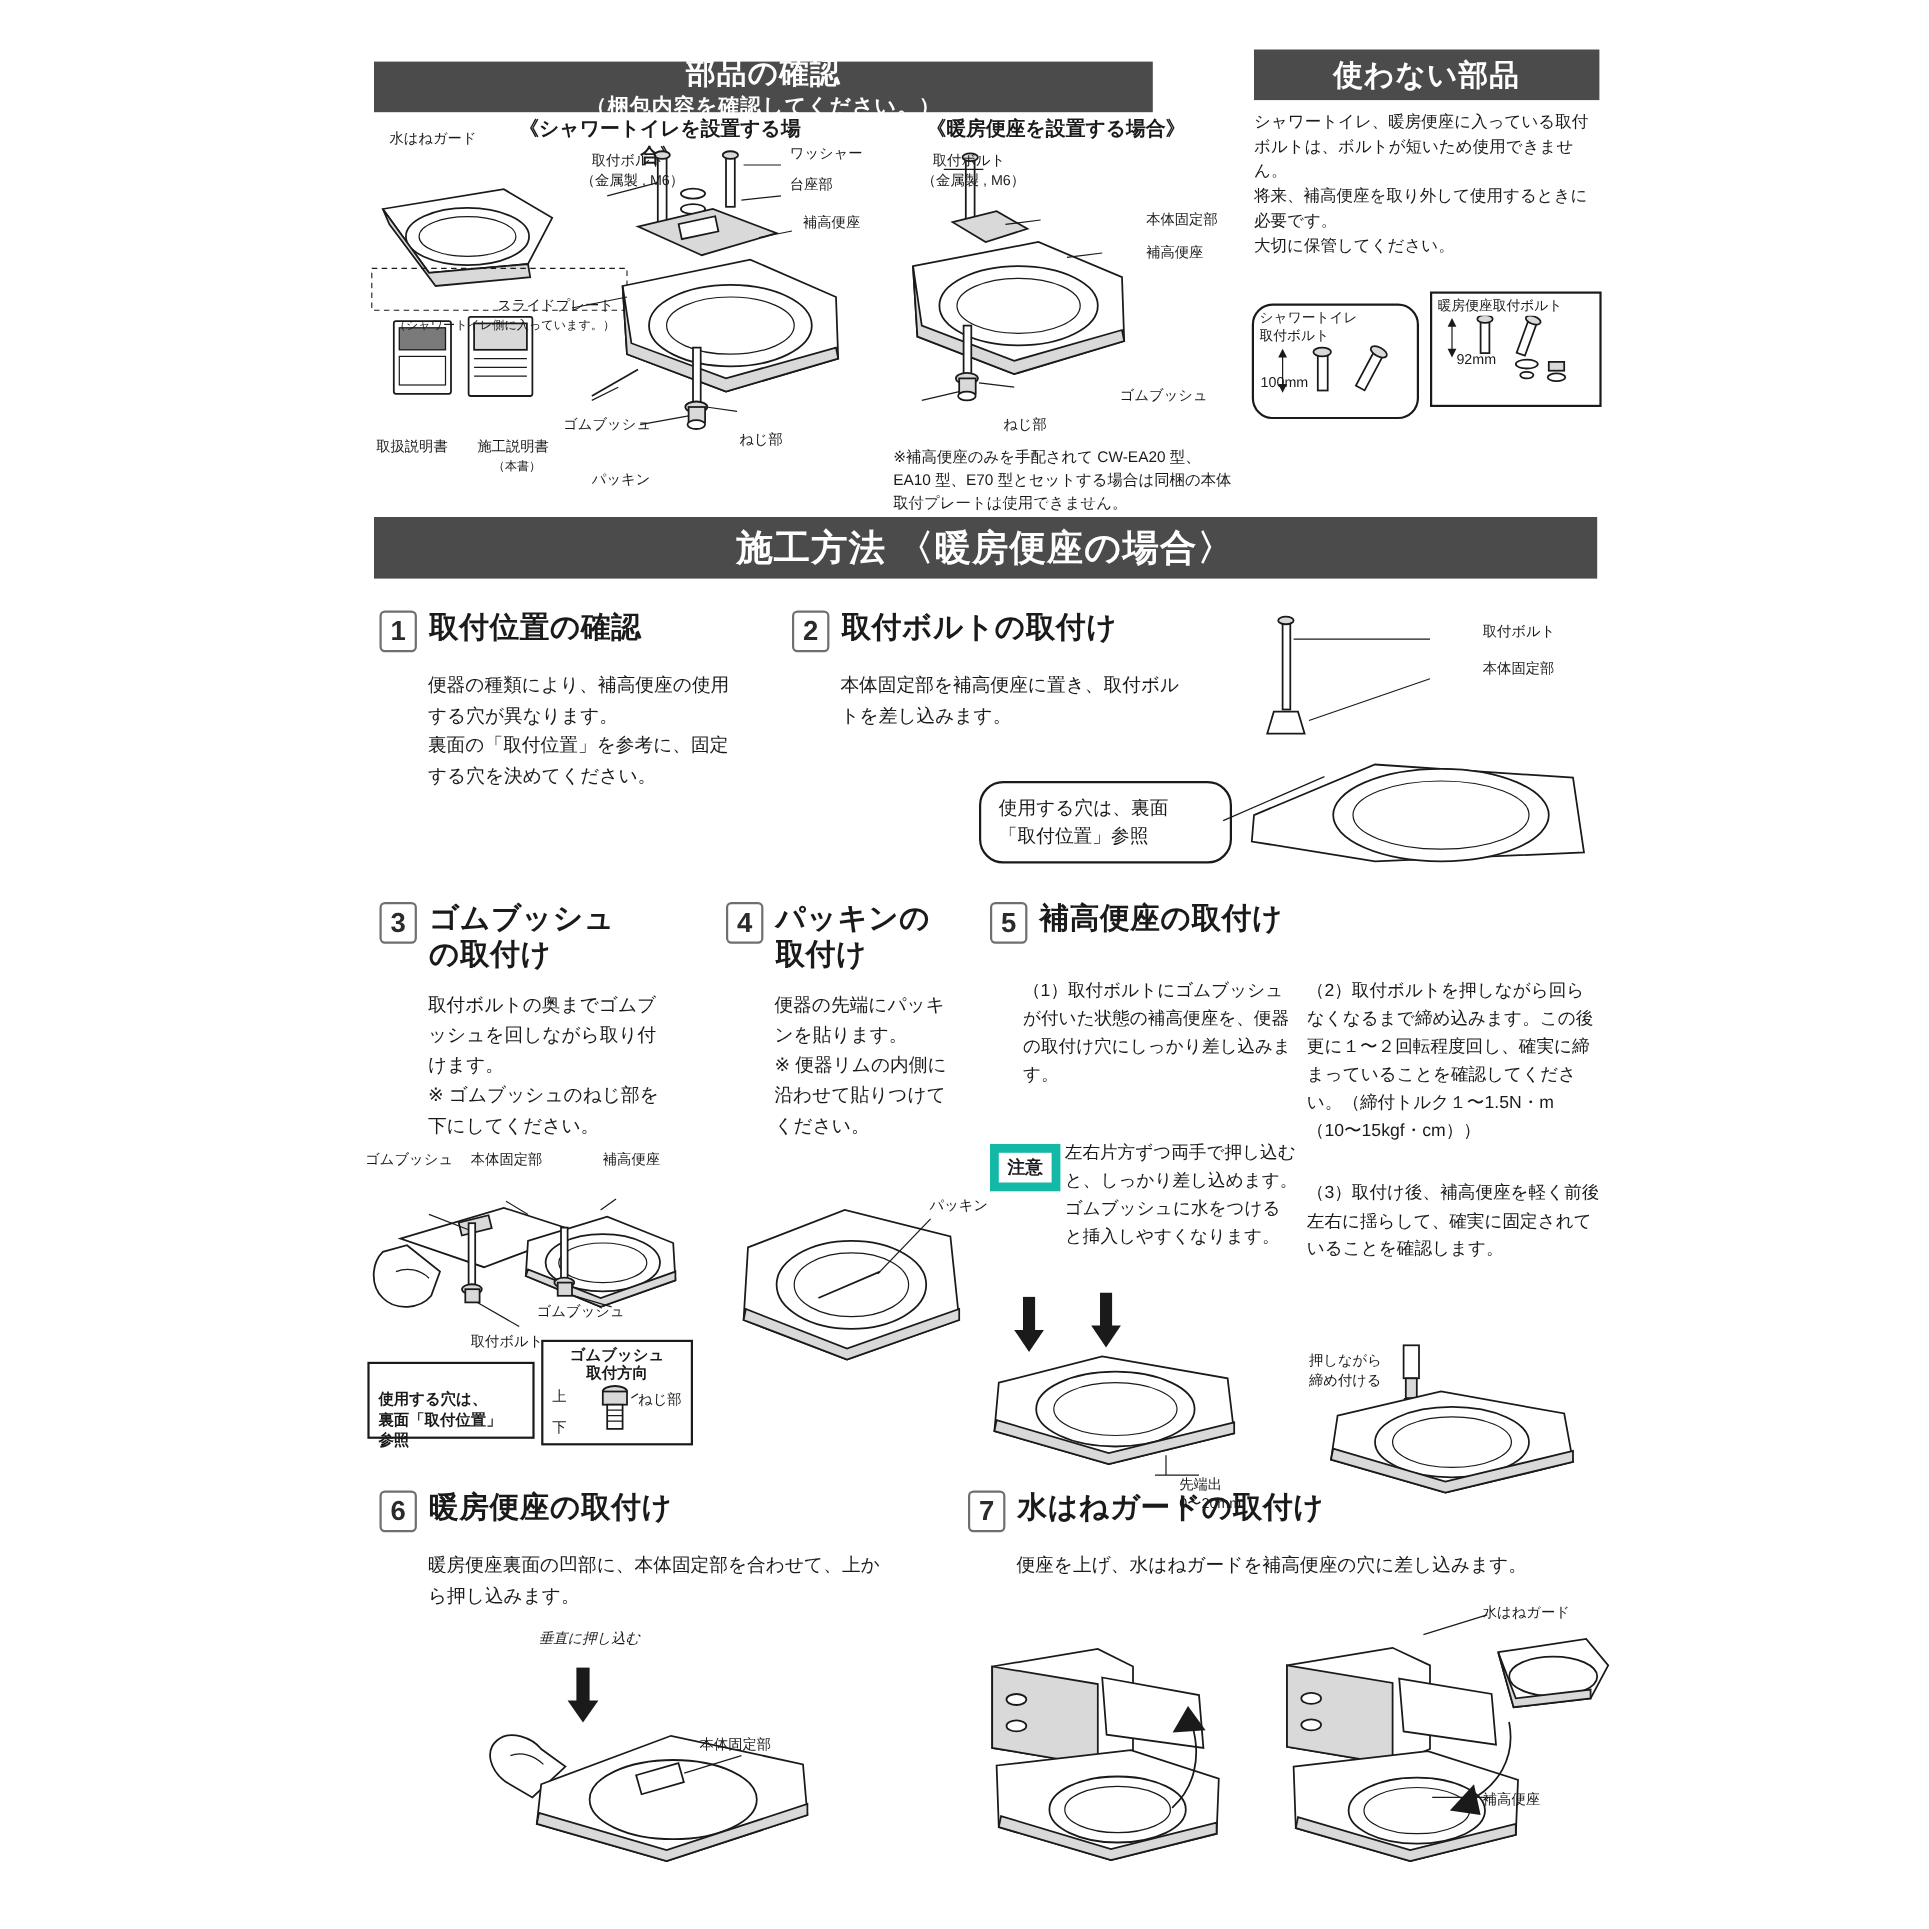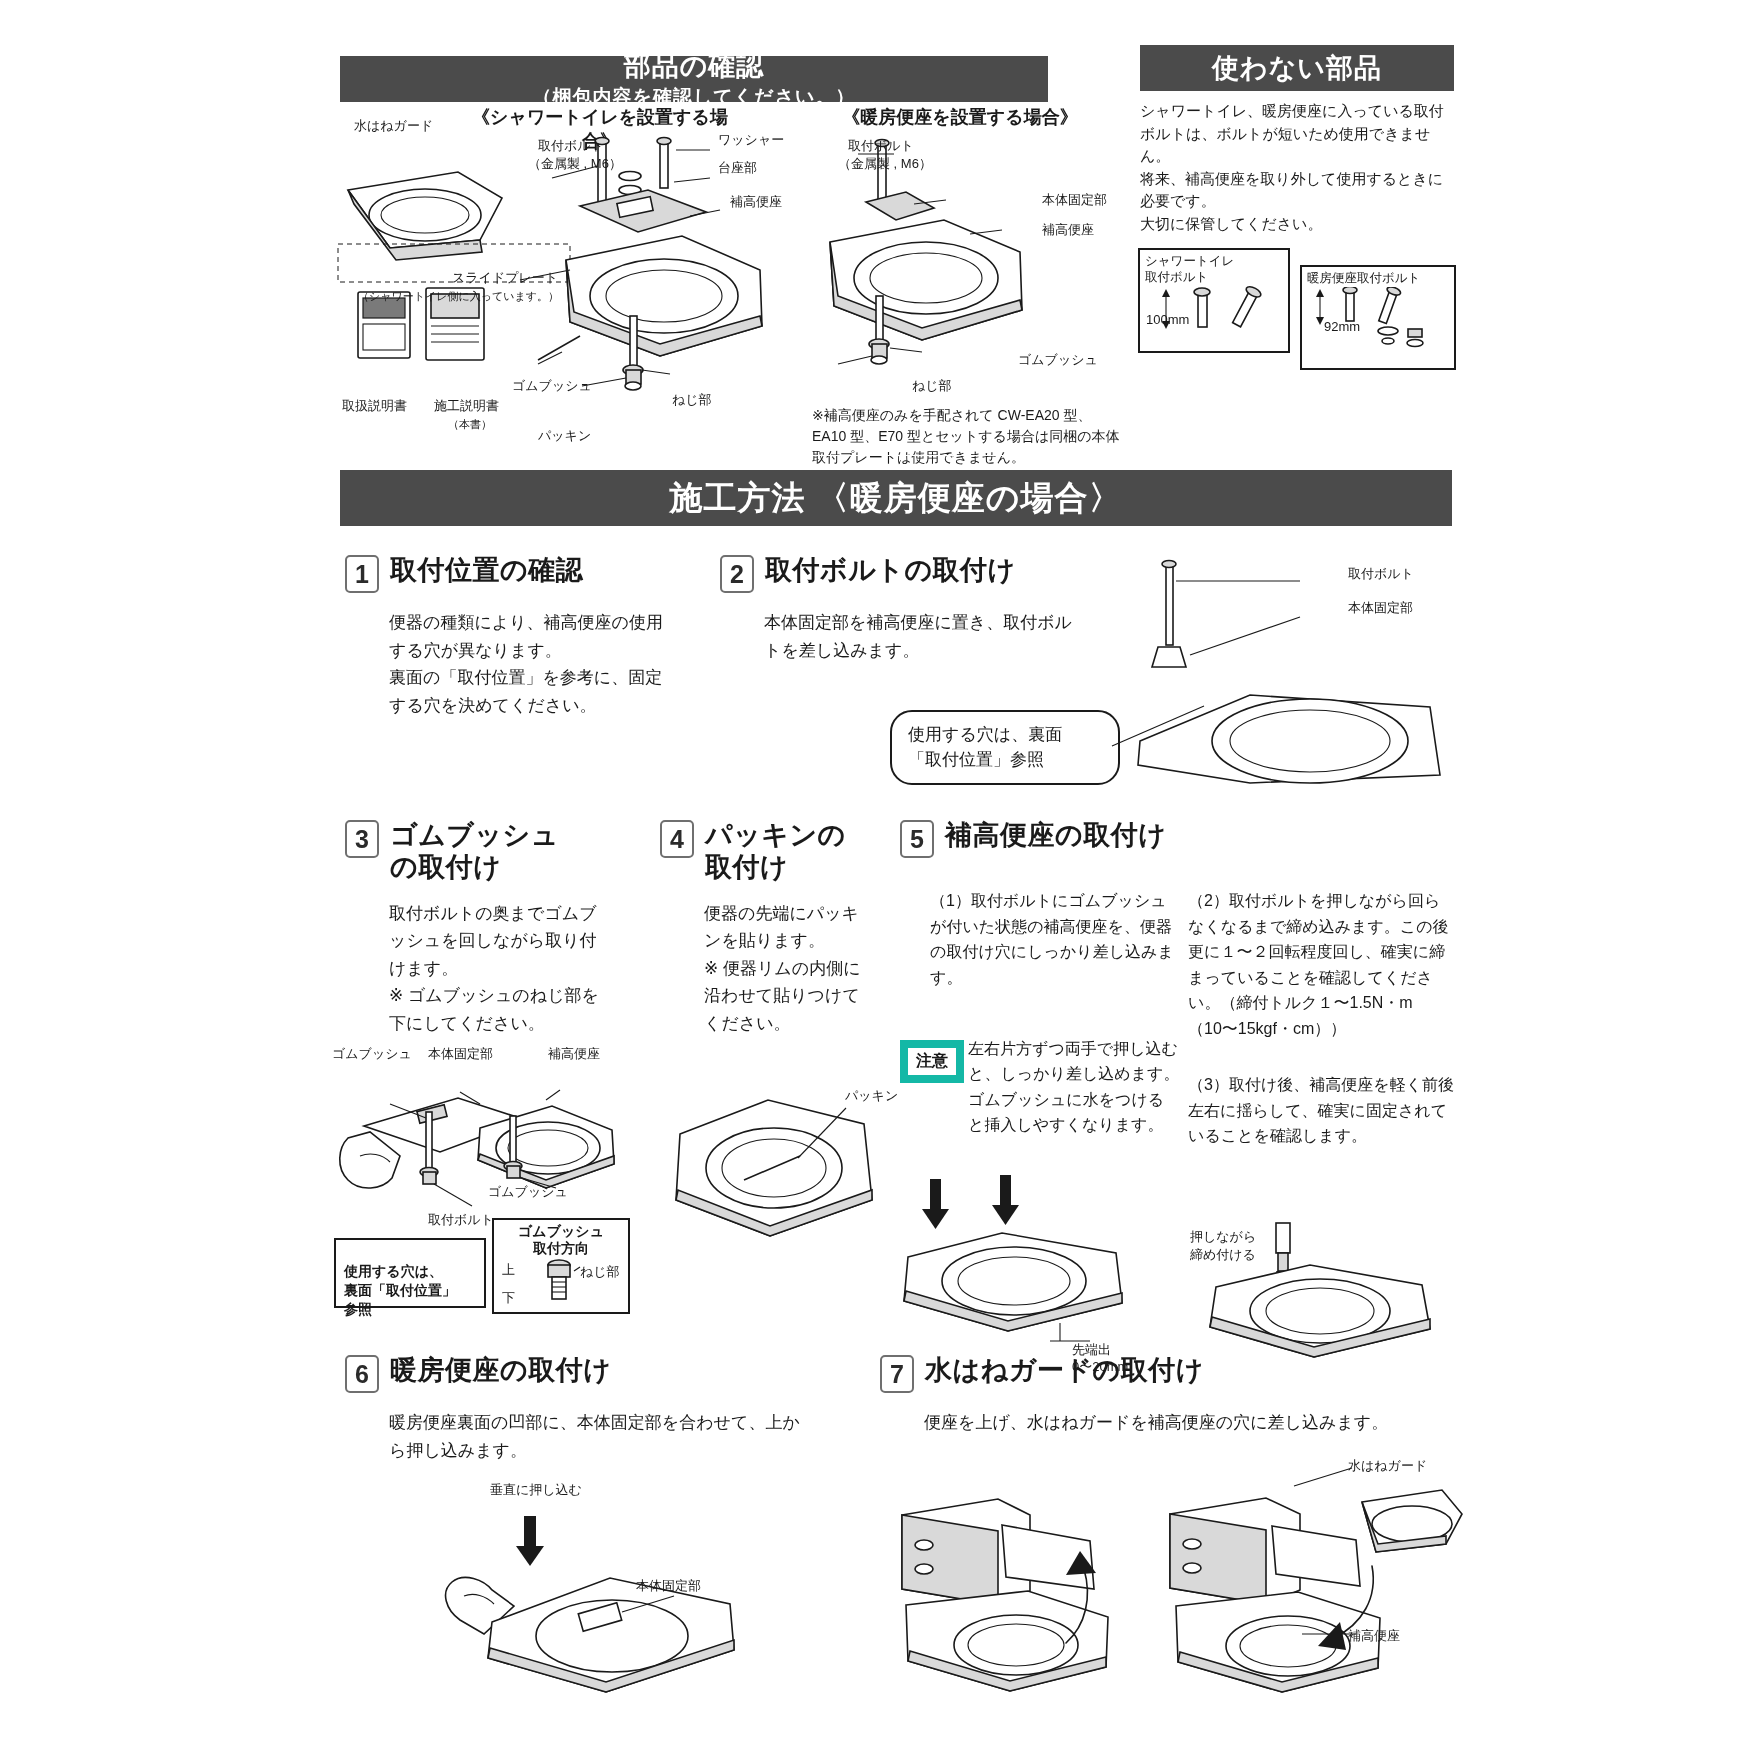--- a/index.html
+++ b/index.html
@@ -61,21 +61,21 @@
     left: 815px; top: 105px; width: 290px;
     font-size: 18px; font-weight: bold; text-align: center;
   }
 
   #unused-body {
     left: 1140px; top: 100px; width: 312px;
     font-size: 15px; line-height: 1.5;
   }
 
   #unused-box-left {
-    left: 1138px; top: 248px; width: 152px; height: 105px;
+    left: 1138px; top: 276px; width: 152px; height: 105px; border-radius: 19px;
   }
   #unused-box-right {
     left: 1300px; top: 265px; width: 156px; height: 105px;
   }
   .unused-cap { font-size: 12.5px; line-height: 1.25; padding: 4px 5px 0 5px; }
 
   
   #method-header {
     left: 340px; top: 470px; width: 1112px; height: 56px;
     font-size: 33px;
@@ -486,21 +486,21 @@
 
     <path class="fillwhite" d="M30 120 C16 110 10 92 22 82 C34 72 54 80 62 90 L84 106 L54 134 Z"></path>
     <path class="stroke-thin" d="M34 96 C44 92 56 96 64 104"></path>
 
     <path class="fillwhite" d="M62 122 L180 78 L300 104 L304 150 L176 192 L58 158 Z"></path>
     <ellipse class="fillwhite" cx="182" cy="136" rx="76" ry="36"></ellipse>
     <path class="fillgray" d="M58 158 L176 192 L304 150 L304 140 L176 182 L60 148 Z"></path>
     <rect class="fillwhite" x="150" y="108" width="40" height="18" transform="rotate(-16 170 117)"></rect>
     <line class="stroke-thin" x1="192" y1="112" x2="244" y2="96"></line>
   </svg>
-  <div class="abs sm" style="left:490px; top:1482px;">垂直に押し込む</div>
+  <div class="abs sm" style="left:490px; top:1482px;font-style:italic;">垂直に押し込む</div>
   <div class="abs sm" style="left:636px; top:1578px;">本体固定部</div>
 
   <div class="abs" style="left:880px; top:1355px; width:560px;">
     <div class="step-head">
       <span class="step-num">7</span>
       <span class="step-title">水はねガードの取付け</span>
     </div>
     <div class="step-body" style="margin-top:16px; margin-left:44px; white-space:pre-line;">便座を上げ、水はねガードを補高便座の穴に差し込みます。</div>
   </div>
 

